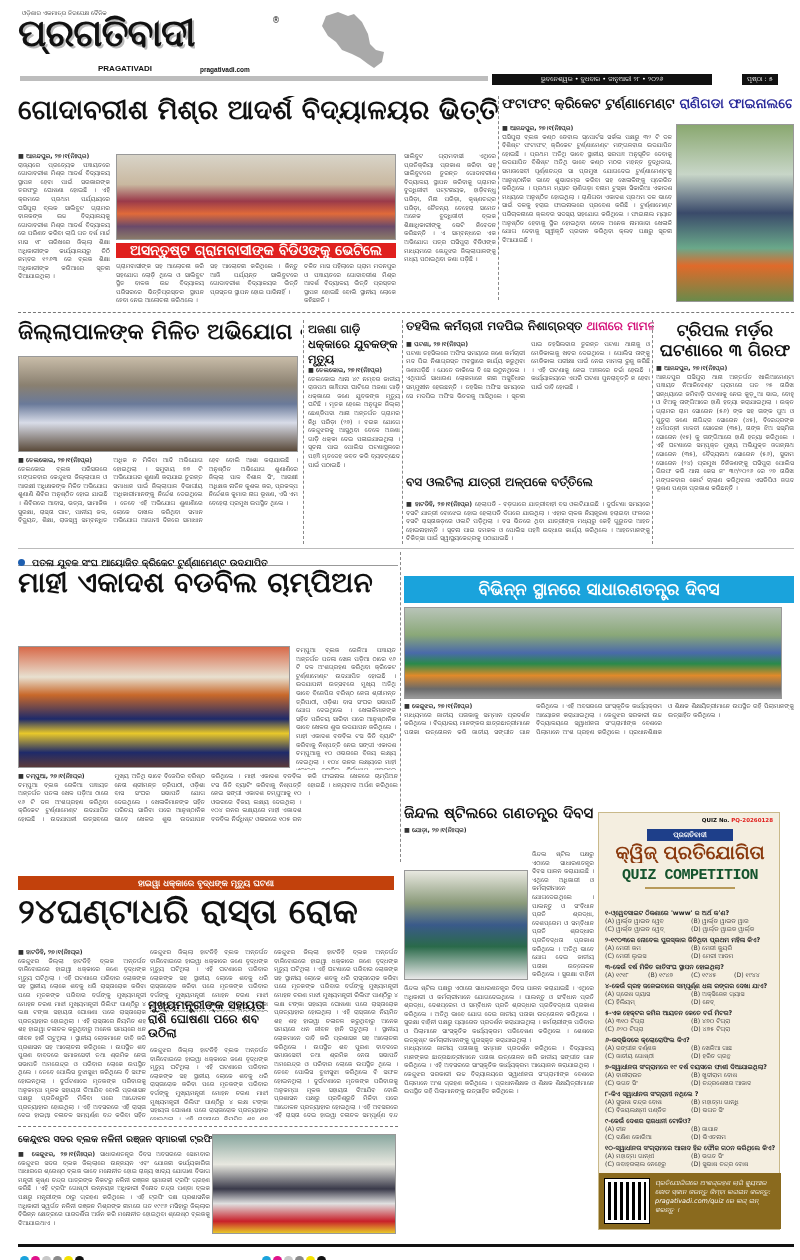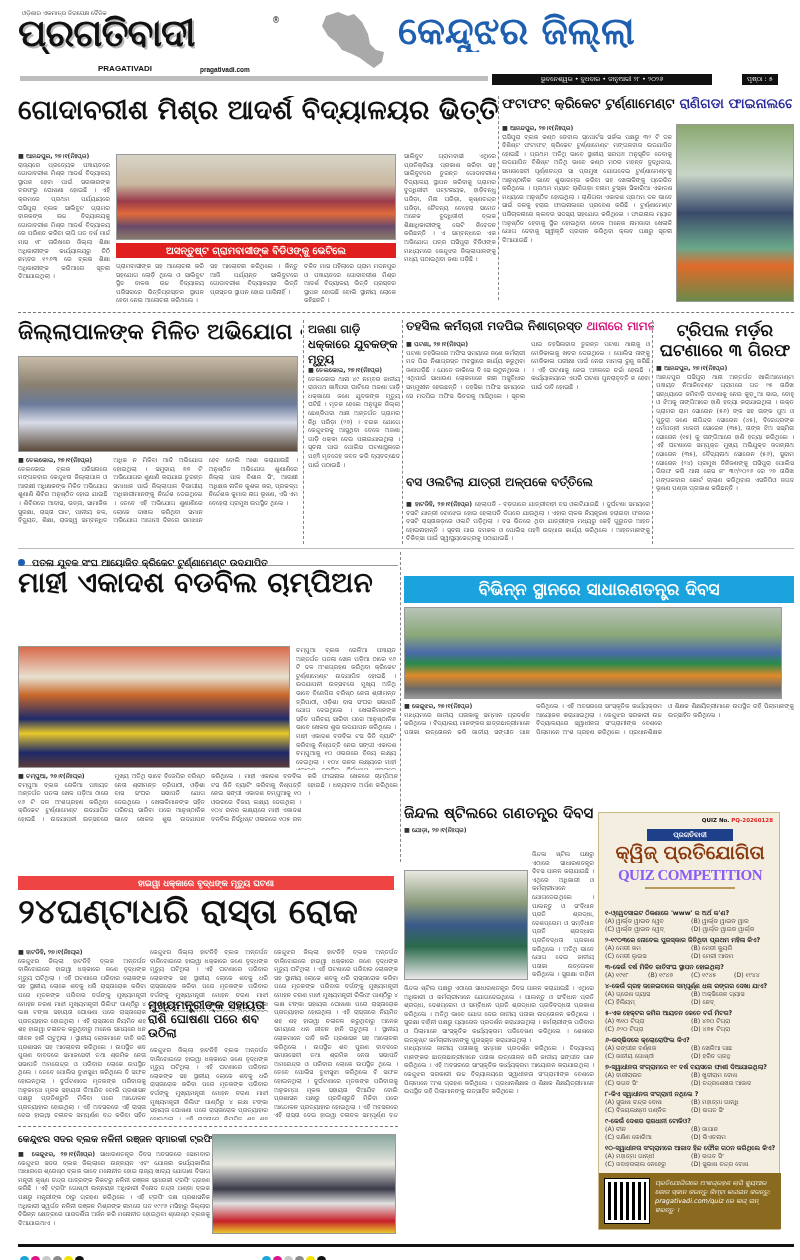--- a/index.html
+++ b/index.html
@@ -24,33 +24,32 @@
 
 <div class="abs" style="left:0;top:0;width:800px;height:88px">
   <div class="abs" style="left:22px;top:9px;font-size:6px;color:#333">ଓଡ଼ିଶାର ଏକମାତ୍ର ନିରପେକ୍ଷ ଦୈନିକ</div>
   <div class="abs hl" style="left:18px;top:14px;font-size:38px;color:#111;letter-spacing:-1px;text-shadow:2px 2px 0 #bbb">ପ୍ରଗତିବାଦୀ</div>
   <div class="abs" style="left:272px;top:16px;font-size:8px">®</div>
   <div class="abs" style="left:98px;top:64px;font-size:8px;font-weight:bold;font-family:'Liberation Sans',sans-serif">PRAGATIVADI</div>
   <div class="abs" style="left:200px;top:66px;font-size:6.5px;font-weight:bold;font-family:'Liberation Sans',sans-serif">pragativadi.com</div>
   <svg class="abs" style="left:318px;top:10px" width="68" height="62" viewBox="0 0 68 62">
     <path d="M8 6 L20 2 L30 6 L36 4 L44 12 L50 24 L52 34 L58 40 L66 42 L64 52 L56 58 L50 54 L42 48 L34 44 L24 40 L18 32 L10 26 L4 16 Z" fill="#a9a9a9"></path>
   </svg>
-  <div class="abs hl" style="left:398px;top:12px;font-size:38px;color:#1e5fb0">କେନ୍ଦୁଝର ଜିଲ୍ଲା</div>
   <div class="abs" style="left:20px;top:76px;width:468px;height:5px;background:#bdbdbd"></div>
   <div class="abs" style="left:492px;top:74px;width:220px;height:11px;background:#111;color:#fff;font-size:6.5px;text-align:center;line-height:11px">ଭୁବନେଶ୍ୱର • ବୁଧବାର • ଜାନୁଆରୀ ୨୮ • ୨୦୨୬</div>
   <div class="abs" style="left:742px;top:74px;width:36px;height:11px;background:#111;color:#fff;font-size:6.5px;text-align:center;line-height:11px">ପୃଷ୍ଠା : ୫</div>
 </div>
 
 <div class="abs hl" style="left:18px;top:96px;width:480px;font-size:27px">ଗୋଦାବରୀଶ ମିଶ୍ର ଆଦର୍ଶ ବିଦ୍ୟାଳୟର ଭିତ୍ତି ପ୍ରସ୍ତର ସ୍ଥାପନ ହେଲାନି</div>
 <div class="abs body" style="left:18px;top:152px;width:92px;height:145px">
   <p style="font-weight:bold">■ ଆନନ୍ଦପୁର, ୨୭।୧(ନିଃପ୍ର)</p>
   <p>ରାଜ୍ୟରେ ପ୍ରତ୍ୟେକ ପଞ୍ଚାୟତରେ ଗୋଦାବରୀଶ ମିଶ୍ର ଆଦର୍ଶ ବିଦ୍ୟାଳୟ ସ୍ଥାପନ ହେବା ପାଇଁ ସରକାରଙ୍କ ତରଫରୁ ଘୋଷଣା ହୋଇଛି । ଏହି କ୍ରମରେ ପ୍ରଥମ ପର୍ଯ୍ୟାୟରେ ଘସିପୁରା ବ୍ଲକ ସାଲିବୁଟ ଗ୍ରାମର ବାଳକଙ୍କ ଉଚ୍ଚ ବିଦ୍ୟାଳୟକୁ ଗୋଦାବରୀଶ ମିଶ୍ର ଆଦର୍ଶ ବିଦ୍ୟାଳୟ ରେ ପରିଣତ କରିବା ଲାଗି ଗତ ବର୍ଷ ମାର୍ଚ୍ଚ ମାସ ୧୮ ତାରିଖରେ ଜିଲ୍ଲା ଶିକ୍ଷା ଅଧିକାରୀଙ୍କ କାର୍ଯ୍ୟାଳୟରୁ ଚିଠି ନମ୍ବର ୧୨୬୩ ରେ ବ୍ଲକ ଶିକ୍ଷା ଅଧିକାରୀଙ୍କ କରିଆରେ ସୂଚନା ଦିଆଯାଇଥିଲା ।</p>
 </div>
 <div class="abs photo" style="left:116px;top:154px;width:280px;height:86px;background:linear-gradient(180deg,#d8d4c8 0%,#c9b8a0 35%,#9a3a4a 55%,#e06a3a 70%,#6a4a6a 85%,#8a7a6a 100%)"></div>
-<div class="abs bar" style="left:116px;top:243px;width:280px;height:15px;background:#e0201e;font-size:10px;line-height:15px">ଅସନ୍ତୁଷ୍ଟ ଗ୍ରାମବାସୀଙ୍କ ବିଡିଓଙ୍କୁ ଭେଟିଲେ</div>
+<div class="abs bar" style="left:116px;top:243px;width:280px;height:15px;background:#e0201e;font-size:14px;line-height:15px">ଅସନ୍ତୁଷ୍ଟ ଗ୍ରାମବାସୀଙ୍କ ବିଡିଓଙ୍କୁ ଭେଟିଲେ</div>
 <div class="abs body" style="left:116px;top:262px;width:88px;height:40px">ଗ୍ରାମବାସୀଙ୍କ ସହ ଆଲୋଚନା କରି ସହଯୋଗ ଲୋଡ଼ି ଥିଲେ ଓ ସାଲିବୁଟ ସ୍ଥିତ ବାଳକ ଉଚ୍ଚ ବିଦ୍ୟାଳୟ ପରିସରରେ ଭିତ୍ତିପ୍ରସ୍ତର ସ୍ଥାପନ ହେବା ନେଇ ଆଲୋଚନା କରିଥିଲେ ।</div>
 <div class="abs body" style="left:210px;top:262px;width:88px;height:40px">ସହ ଆଲୋଚନା କରିଥିଲେ । କିନ୍ତୁ ଆଜି ପର୍ଯ୍ୟନ୍ତ ସାଲିବୁଟରେ ଗୋଦାବରୀଶ ବିଦ୍ୟାଳୟର ଭିତ୍ତି ପ୍ରସ୍ତର ସ୍ଥାପନ ହୋଇ ପାରିନାହିଁ ।</div>
 <div class="abs body" style="left:304px;top:262px;width:92px;height:40px">ଚଳିତ ମାସ ପହିଲାରେ ଗ୍ରାମ ମଦନପୁର ଓ ପଞ୍ଚାୟତରେ ଗୋଦାବରୀଶ ମିଶ୍ର ଆଦର୍ଶ ବିଦ୍ୟାଳୟ ଭିତ୍ତି ପ୍ରସ୍ତର ସ୍ଥାପନ ହୋଇଛି ବୋଲି ସ୍ଥାନୀୟ ଲୋକେ କହିଛନ୍ତି ।</div>
 <div class="abs body" style="left:404px;top:152px;width:92px;height:146px">ସାଲିବୁଟ ଗ୍ରାମବାସୀ ଏଥିରେ ପ୍ରତିକ୍ରିୟା ପ୍ରକାଶ କରିବା ସହ ସାଲିବୁଟରେ ତୁରନ୍ତ ଗୋଦାବରୀଶ ବିଦ୍ୟାଳୟ ସ୍ଥାପନ କରିବାକୁ ଗ୍ରାମର ବୁଦ୍ଧିଜୀବୀ ପଟ୍ଟନାୟକ, ହାଡ଼ିବନ୍ଧୁ ପରିଡ଼ା, ମିନା ପରିଡ଼ା, କୃଷ୍ଣଚନ୍ଦ୍ର ପରିଡ଼ା, ଚୈତନ୍ୟ ବେହେରା ସମେତ ଅନେକ ବୁଦ୍ଧିଜୀବୀ ବ୍ଲକ ଶିକ୍ଷାଧିକାରୀଙ୍କୁ ଭେଟି ନିବେଦନ କରିଛନ୍ତି । ଏ ସମ୍ବନ୍ଧରେ ଏକ ଅଭିଯୋଗ ପତ୍ର ଘସିପୁରା ବିଡିଓଙ୍କ ମାଧ୍ୟମରେ କେନ୍ଦୁଝର ଜିଲ୍ଲାପାଳଙ୍କୁ ମଧ୍ୟ ପଠାଇଥିବା ଜଣା ପଡ଼ିଛି ।</div>
 <div class="abs vdash" style="left:498px;top:96px;height:204px"></div>
 
 <div class="abs hl" style="left:502px;top:96px;width:290px;font-size:13.5px">
   <span>ଫଟାଫଟ୍ କ୍ରିକେଟ ଟୁର୍ଣ୍ଣାମେଣ୍ଟ</span>
   <span style="color:#2a2a9a">ରାଣିଗଡା ଫାଇନାଲରେ</span>
 </div>
@@ -139,21 +138,21 @@
   <p>ମାଧ୍ୟମରେ ଜାତୀୟ ପତାକାକୁ ସମ୍ମାନ ପ୍ରଦର୍ଶନ କରିଥିଲେ । ବିଦ୍ୟାଳୟ ମାନଙ୍କର ଛାତ୍ରଛାତ୍ରୀମାନେ ପତାକା ଉତ୍ତୋଳନ କରି ଜାତୀୟ ସଙ୍ଗୀତ ଗାନ କରିଥିଲେ । ଏହି ଅବସରରେ ସାଂସ୍କୃତିକ କାର୍ଯ୍ୟକ୍ରମ ଆୟୋଜନ କରାଯାଇଥିଲା । କେନ୍ଦୁଝର ସରକାରୀ ଉଚ୍ଚ ବିଦ୍ୟାଳୟରେ ସ୍ୱାଧୀନତା ସଂଗ୍ରାମୀଙ୍କ ବେଶରେ ପିଲାମାନେ ଅଂଶ ଗ୍ରହଣ କରିଥିଲେ । ପ୍ରଧାନଶିକ୍ଷକ ଓ ଶିକ୍ଷକ ଶିକ୍ଷୟିତ୍ରୀମାନେ ଉପସ୍ଥିତ ରହି ପିଲାମାନଙ୍କୁ ଉତ୍ସାହିତ କରିଥିଲେ ।</p>
 </div>
 
 <div class="abs quiz" style="left:598px;top:812px;width:182px;height:418px">
   <div class="abs" style="right:6px;top:4px;font-size:5.5px;font-weight:bold">
     <span>QUIZ No.</span>
     <span style="color:#e0201e">PQ-20260128</span>
   </div>
   <div class="abs bar" style="left:48px;top:16px;width:86px;height:12px;background:#1e3f8a;font-size:7px;line-height:12px">ପ୍ରଗତିବାଦୀ</div>
   <div class="abs hl" style="left:0;top:30px;width:182px;text-align:center;font-size:19px;color:#8a3a0e">କ୍ୱିଜ୍ ପ୍ରତିଯୋଗିତା</div>
-  <div class="abs hl" style="left:0;top:55px;width:182px;text-align:center;font-size:15px;color:#8b5cf6;font-family:Liberation Serif, serif;letter-spacing:-0.5px">QUIZ COMPETITION</div>
+  <div class="abs hl" style="left:0;top:55px;width:182px;text-align:center;font-size:15px;color:#14532d;font-family:Liberation Mono, monospace;letter-spacing:-0.5px">QUIZ COMPETITION</div>
   <div class="abs" style="left:46px;top:74px;width:90px;height:2px;background:#b89a5a"></div>
   <div class="abs" style="left:6px;top:93px;width:172px" id="quiz-q">
       <div class="q">୧-ଓ୍ୱେବସାଇଟ ଠିକଣାରେ 'www' ର ଅର୍ଥ କ'ଣ?</div>
       <div class="o">
         <span>(A) ୱାର୍ଲ୍ଡ ୱାଇଡ ୱେବ</span>
         <span>(B) ୱାର୍ଲ୍ଡ ୱାଇଡ ୱାର</span>
         <span>(C) ୱାର୍ଲ୍ଡ ୱାଇଡ ୱେବ୍</span>
         <span>(D) ୱାର୍ଲ୍ଡ ୱାଇଡ ୱାର୍ଲ୍ଡ</span>
       </div>
       <div class="q">୨-୧୯୦୩ରେ ନୋବେଲ ପୁରସ୍କାର ଜିତିଥିବା ପ୍ରଥମ ମହିଳା କିଏ?</div>
@@ -219,21 +218,21 @@
         <span>(C) ଜବାହରଲାଲ ନେହେରୁ</span>
         <span>(D) ସୁଭାଷ ଚନ୍ଦ୍ର ବୋଷ</span>
       </div>
     </div>
   <div class="abs" style="left:0;bottom:0;width:182px;height:56px;background:#8a6a1e">
     <div class="abs" style="left:6px;top:6px;width:44px;height:44px;background:repeating-linear-gradient(90deg,#000 0 3px,#fff 3px 6px),#fff;border:3px solid #fff;outline:1px solid #000"></div>
     <div class="abs" style="left:56px;top:6px;width:122px;font-size:6.5px;color:#fff;line-height:9px;font-style:italic">ପ୍ରତିଯୋଗିତାରେ ଅଂଶଗ୍ରହଣ ଲାଗି କ୍ୟୁଆର କୋଡ ସ୍କାନ କରନ୍ତୁ କିମ୍ବା ଲଗଇନ କରନ୍ତୁ: pragativadi.com/quiz ରେ ଲଗ୍ ଇନ୍ କରନ୍ତୁ ।</div>
   </div>
 </div>
 
-<div class="abs bar" style="left:18px;top:876px;width:376px;height:14px;background:#ef4444;font-size:8.5px;line-height:14px">ହାଇୱା ଧକ୍କାରେ ବୃଦ୍ଧଙ୍କ ମୃତ୍ୟୁ ଘଟଣା</div>
+<div class="abs bar" style="left:18px;top:876px;width:376px;height:14px;background:#c2410c;font-size:8.5px;line-height:14px">ହାଇୱା ଧକ୍କାରେ ବୃଦ୍ଧଙ୍କ ମୃତ୍ୟୁ ଘଟଣା</div>
 <div class="abs hl" style="left:18px;top:894px;width:380px;font-size:34px">୨୪ଘଣ୍ଟାଧରି ରାସ୍ତା ରୋକ</div>
 <div class="abs body" style="left:18px;top:948px;width:128px;height:170px">
   <p style="font-weight:bold">■ ହାଟଡିହି, ୨୭।୧(ନିଃପ୍ର)</p>
   <p>କେନ୍ଦୁଝର ଜିଲ୍ଲା ହାଟଡିହି ବ୍ଲକ ଅନ୍ତର୍ଗତ ବାଳିବୋଇରେ ହାଇୱା ଧକ୍କାରେ ଜଣେ ବୃଦ୍ଧଙ୍କ ମୃତ୍ୟୁ ଘଟିଥିଲା । ଏହି ଘଟଣାରେ ପରିବାର ଲୋକଙ୍କ ସହ ସ୍ଥାନୀୟ ଲୋକେ ଶବକୁ ଧରି ରାସ୍ତାରୋକ କରିବା ପରେ ମୃତକଙ୍କ ପରିବାର ବର୍ଗଙ୍କୁ ମୁଖ୍ୟମନ୍ତ୍ରୀ ମୋହନ ଚରଣ ମାଝୀ ମୁଖ୍ୟମନ୍ତ୍ରୀ ରିଲିଫ ପାଣ୍ଠିରୁ ୪ ଲକ୍ଷ ଟଙ୍କା ସହାୟତା ଘୋଷଣା ପରେ ରାସ୍ତାରୋକ ପ୍ରତ୍ୟାହାର ହୋଇଥିଲା । ଏହି ରାସ୍ତାରେ ନିୟମିତ ଶହ ଶହ ହାଇୱା ଚଳାଚଳ କରୁଥିବାରୁ ଅନେକ ସମୟରେ ଧନ ଜୀବନ ହାନି ଘଟୁଥିଲା । ସ୍ଥାନୀୟ ଲୋକମାନେ ଦାବି କରି ପ୍ରଶାସନ ସହ ଆଲୋଚନା କରିଥିଲେ । ଉପସ୍ଥିତ ଶବ ପୁରଣ ବାବଦରେ ସମାଜସେବୀ ତଥା ଶ୍ରମିକ ନେତା ସଭାପତି ଅମରେନ୍ଦ୍ର ଓ ପରିବାର ଲୋକେ ଉପସ୍ଥିତ ଥିଲେ । ତେବେ ପୋଲିସ ବୁଝାସୁଝା କରିଥିଲେ ବି ସଫଳ ହୋଇନଥିଲା । ଦୁର୍ଘଟଣାରେ ମୃତକଙ୍କ ପରିବାରକୁ ଅନୁକମ୍ପା ମୂଳକ ସହାୟତା ଦିଆଯିବ ବୋଲି ପ୍ରଶାସନ ପକ୍ଷରୁ ପ୍ରତିଶ୍ରୁତି ମିଳିବା ପରେ ଆନ୍ଦୋଳନ ପ୍ରତ୍ୟାହାର ହୋଇଥିଲା । ଏହି ଅବସରରେ ଏହି ରାସ୍ତା ଦେଇ ହାଇୱା ଚଳାଚଳ ସମ୍ପୂର୍ଣ୍ଣ ବନ୍ଦ କରିବା ସହିତ ଦିନବେଳେ ବାଲି ପରିବହନ ବନ୍ଦ କରିବାକୁ ନିଷ୍ପତ୍ତି ହୋଇଥିଲା ।</p>
 </div>
 <div class="abs body" style="left:150px;top:948px;width:118px;height:64px">
   <p>କେନ୍ଦୁଝର ଜିଲ୍ଲା ହାଟଡିହି ବ୍ଲକ ଅନ୍ତର୍ଗତ ବାଳିବୋଇରେ ହାଇୱା ଧକ୍କାରେ ଜଣେ ବୃଦ୍ଧଙ୍କ ମୃତ୍ୟୁ ଘଟିଥିଲା । ଏହି ଘଟଣାରେ ପରିବାର ଲୋକଙ୍କ ସହ ସ୍ଥାନୀୟ ଲୋକେ ଶବକୁ ଧରି ରାସ୍ତାରୋକ କରିବା ପରେ ମୃତକଙ୍କ ପରିବାର ବର୍ଗଙ୍କୁ ମୁଖ୍ୟମନ୍ତ୍ରୀ ମୋହନ ଚରଣ ମାଝୀ ମୁଖ୍ୟମନ୍ତ୍ରୀ ରିଲିଫ ପାଣ୍ଠିରୁ ୪ ଲକ୍ଷ ଟଙ୍କା ସହାୟତା ଘୋଷଣା ପରେ ରାସ୍ତାରୋକ ପ୍ରତ୍ୟାହାର ହୋଇଥିଲା । ଏହି ରାସ୍ତାରେ ନିୟମିତ ଶହ ଶହ ହାଇୱା ଚଳାଚଳ କରୁଥିବାରୁ ଅନେକ ସମୟରେ ଧନ ଜୀବନ ହାନି ଘଟୁଥିଲା । ସ୍ଥାନୀୟ ଲୋକମାନେ ଦାବି କରି ପ୍ରଶାସନ ସହ ଆଲୋଚନା କରିଥିଲେ । ଉପସ୍ଥିତ ଶବ ପୁରଣ ବାବଦରେ ସମାଜସେବୀ ତଥା ଶ୍ରମିକ ନେତା ସଭାପତି ଅମରେନ୍ଦ୍ର ଓ ପରିବାର ଲୋକେ ଉପସ୍ଥିତ ଥିଲେ । ତେବେ ପୋଲିସ ବୁଝାସୁଝା କରିଥିଲେ ବି ସଫଳ ହୋଇନଥିଲା । ଦୁର୍ଘଟଣାରେ ମୃତକଙ୍କ ପରିବାରକୁ ଅନୁକମ୍ପା ମୂଳକ ସହାୟତା ଦିଆଯିବ ବୋଲି ପ୍ରଶାସନ ପକ୍ଷରୁ ପ୍ରତିଶ୍ରୁତି ମିଳିବା ପରେ ଆନ୍ଦୋଳନ ପ୍ରତ୍ୟାହାର ହୋଇଥିଲା । ଏହି ଅବସରରେ ଏହି ରାସ୍ତା ଦେଇ ହାଇୱା ଚଳାଚଳ ସମ୍ପୂର୍ଣ୍ଣ ବନ୍ଦ କରିବା ସହିତ ଦିନବେଳେ ବାଲି ପରିବହନ ବନ୍ଦ କରିବାକୁ ନିଷ୍ପତ୍ତି ହୋଇଥିଲା ।</p>
 </div>
 <div class="abs hl" style="left:148px;top:998px;width:124px;font-size:12px;white-space:normal;line-height:14px">
   <span>ମୁଖ୍ୟମନ୍ତ୍ରୀଙ୍କ ସହାୟତା ରାଶି ଘୋଷଣା ପରେ ଶବ ଉଠିଲା</span>

